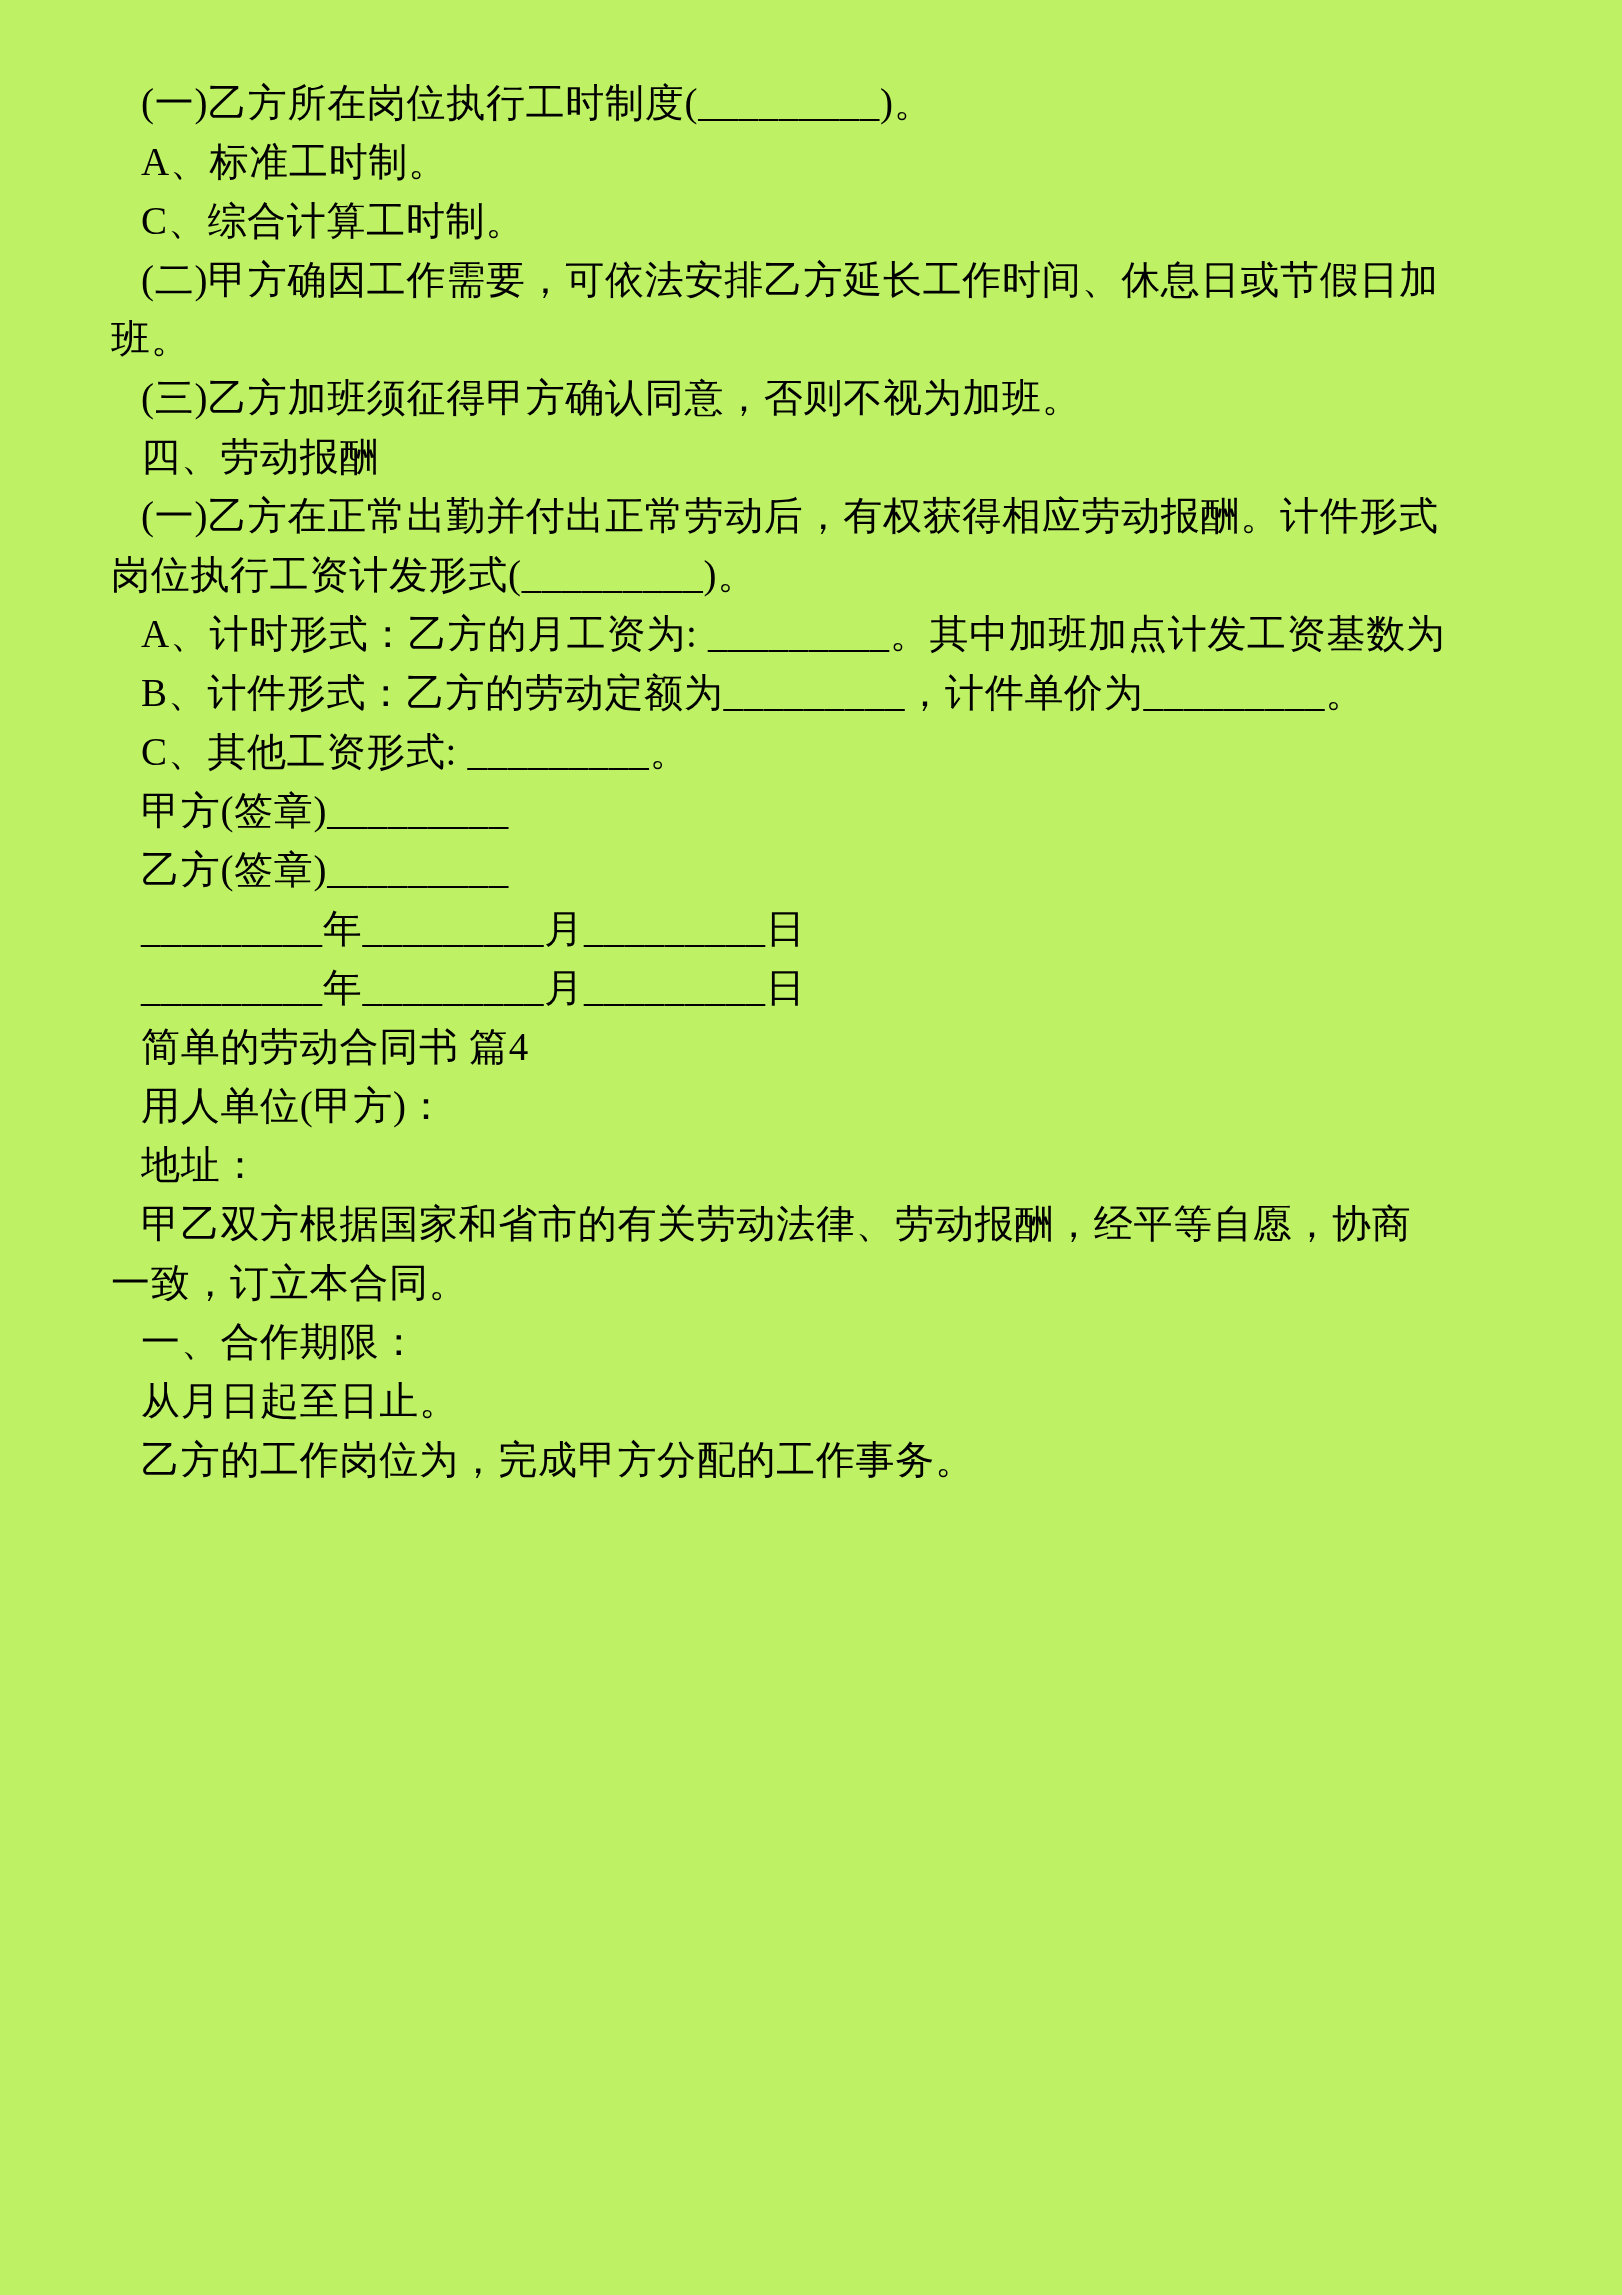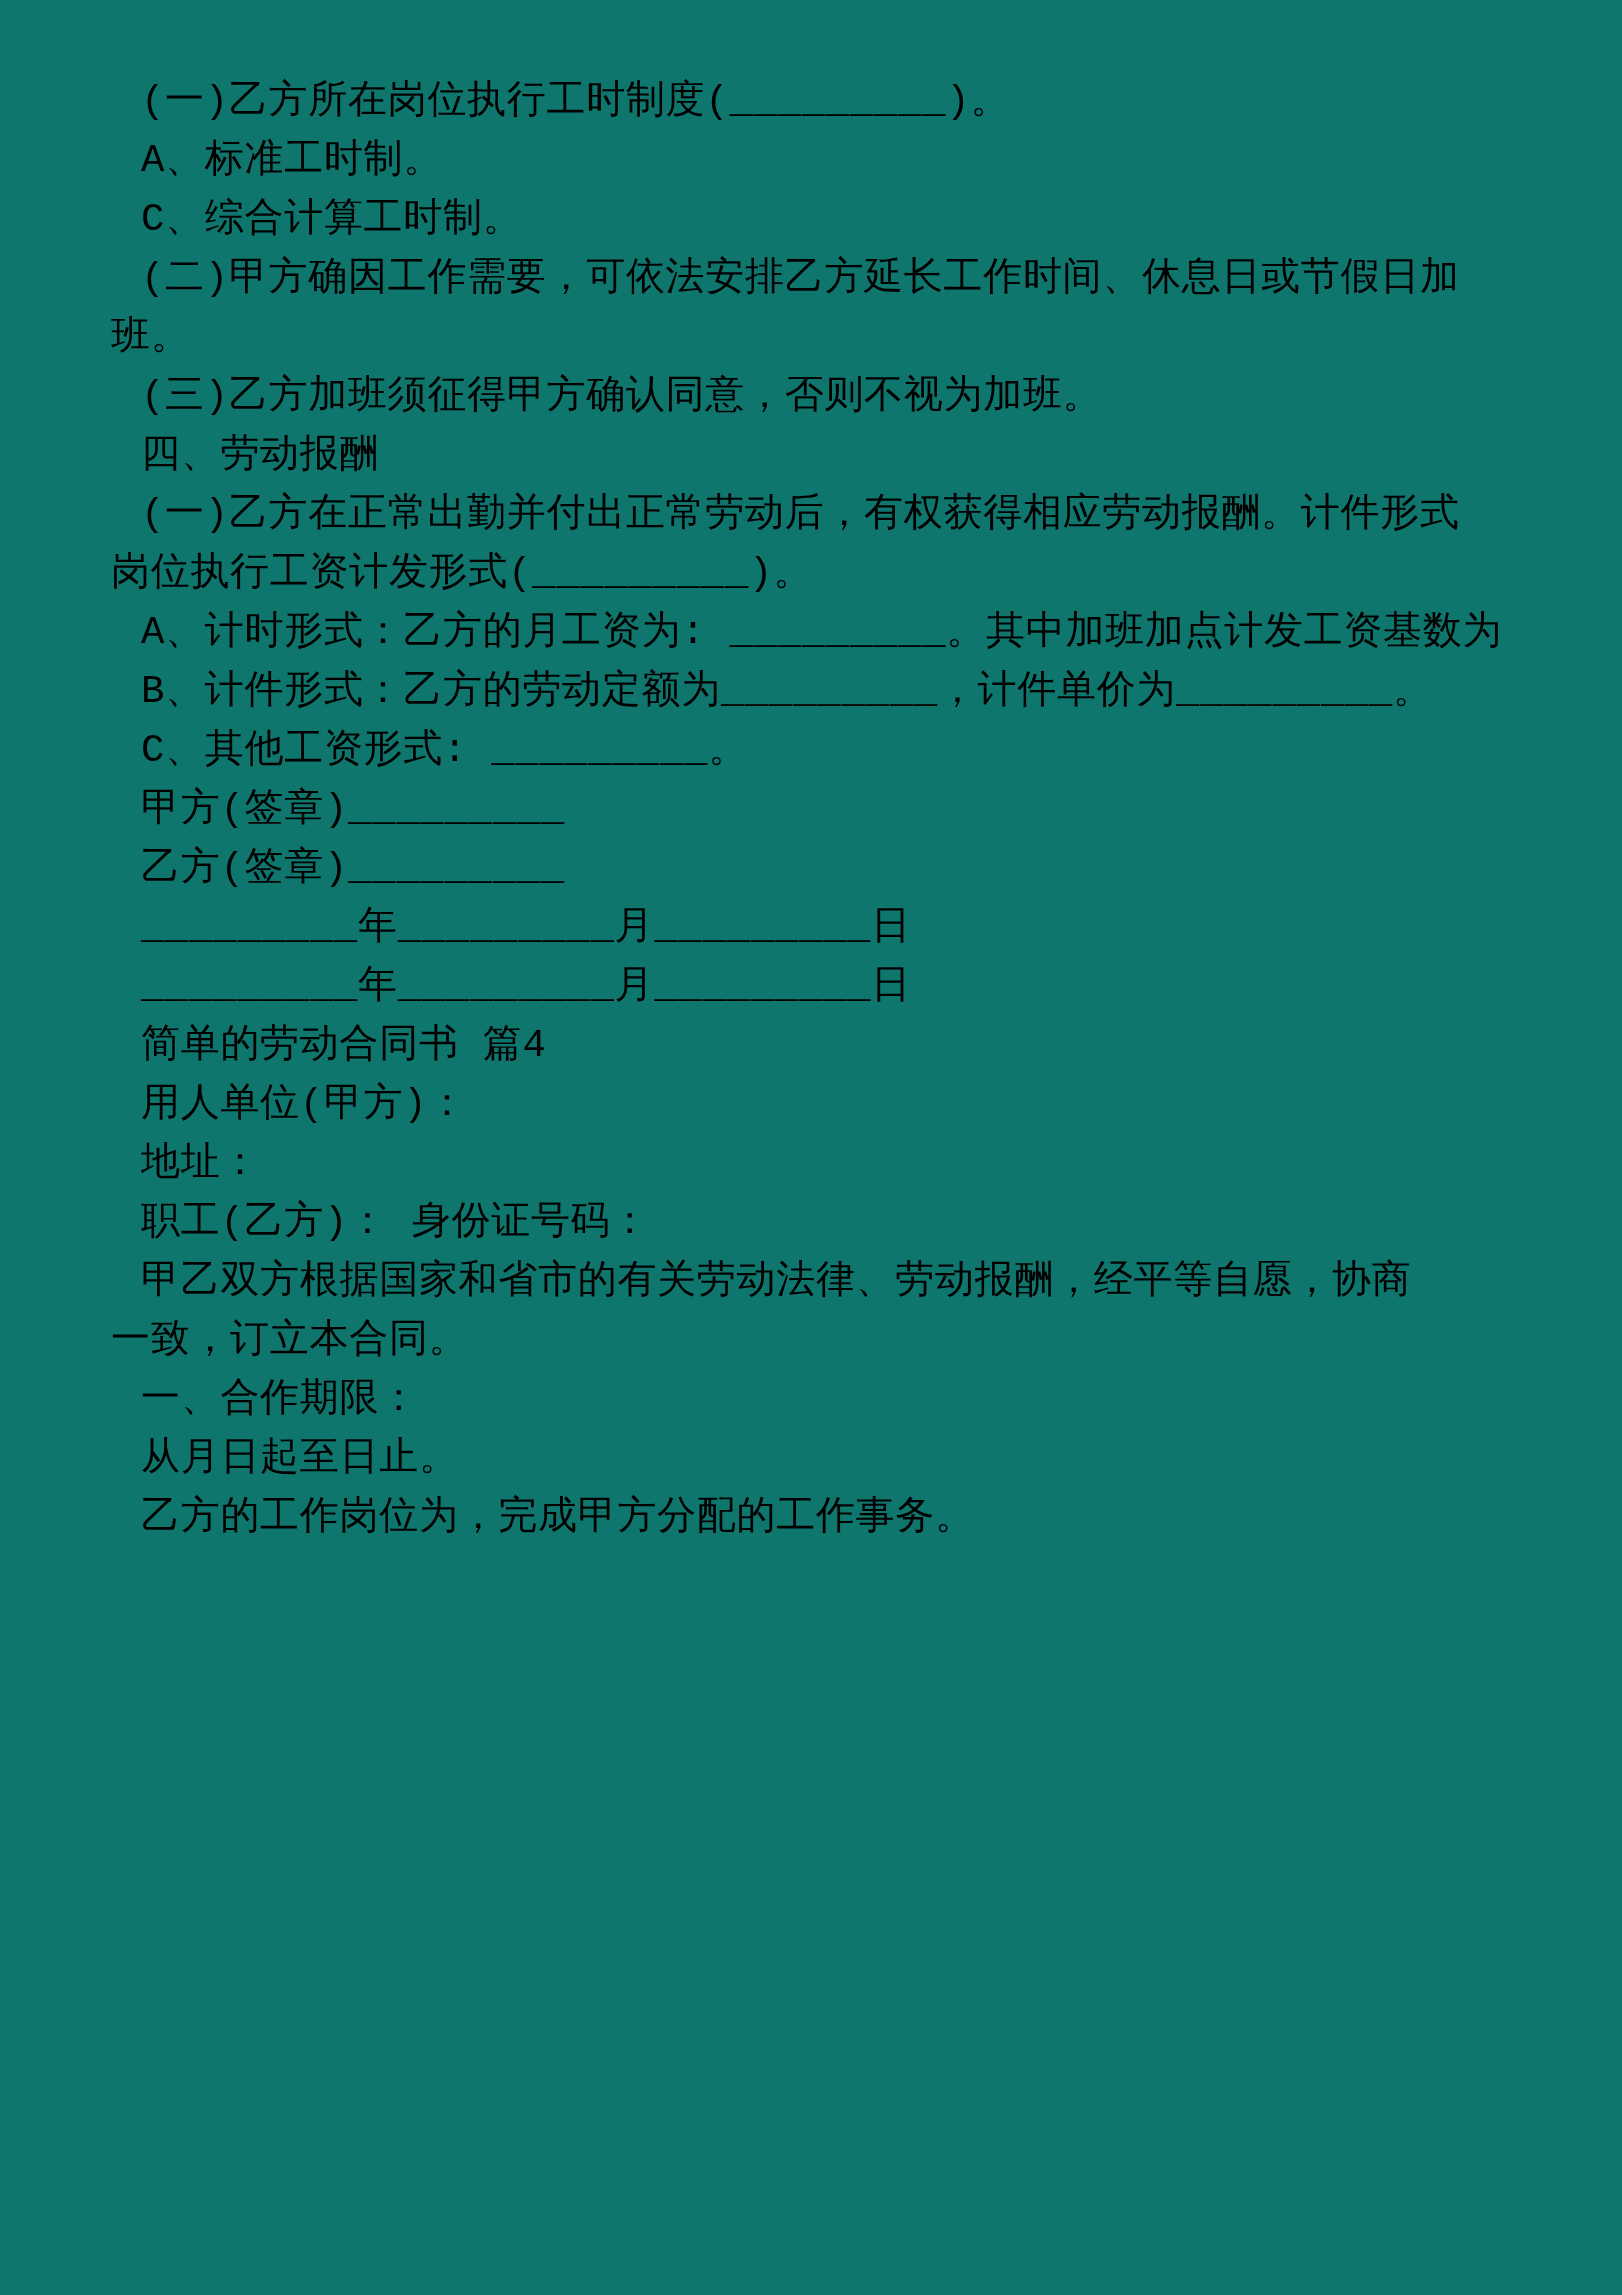--- a/index.html
+++ b/index.html
@@ -4,23 +4,23 @@
 <style>
   html, body {
     margin: 0;
     padding: 0;
     background: #ffffff;
   }
   .page {
     position: relative;
     width: 1623px;
     height: 2295px;
-    background: #0f766e;
+    background: #bef264;
     overflow: hidden;
-    font-family: Liberation Mono, monospace;
+    font-family: Liberation Serif, serif;
     color: #000000;
   }
   .content {
     position: absolute;
     top: 73px;
     left: 111px;
     right: 111px;
     font-size: 39px;
   }
   .line {
@@ -54,21 +54,20 @@
     <div class="line indent">A、计时形式：乙方的月工资为: _________。其中加班加点计发工资基数为</div>
     <div class="line indent">B、计件形式：乙方的劳动定额为_________，计件单价为_________。</div>
     <div class="line indent">C、其他工资形式: _________。</div>
     <div class="line indent">甲方(签章)_________</div>
     <div class="line indent">乙方(签章)_________</div>
     <div class="line indent">_________年_________月_________日</div>
     <div class="line indent">_________年_________月_________日</div>
     <div class="line indent">简单的劳动合同书 篇4</div>
     <div class="line indent">用人单位(甲方)：</div>
     <div class="line indent">地址：</div>
-    <div class="line indent">职工(乙方)： 身份证号码：</div>
     <div class="line indent">甲乙双方根据国家和省市的有关劳动法律、劳动报酬，经平等自愿，协商</div>
     <div class="line cont">一致，订立本合同。</div>
     <div class="line indent">一、合作期限：</div>
     <div class="line indent">从月日起至日止。</div>
     <div class="line indent">乙方的工作岗位为，完成甲方分配的工作事务。</div>
   </div>
 </div>
 
 
 </body></html>

